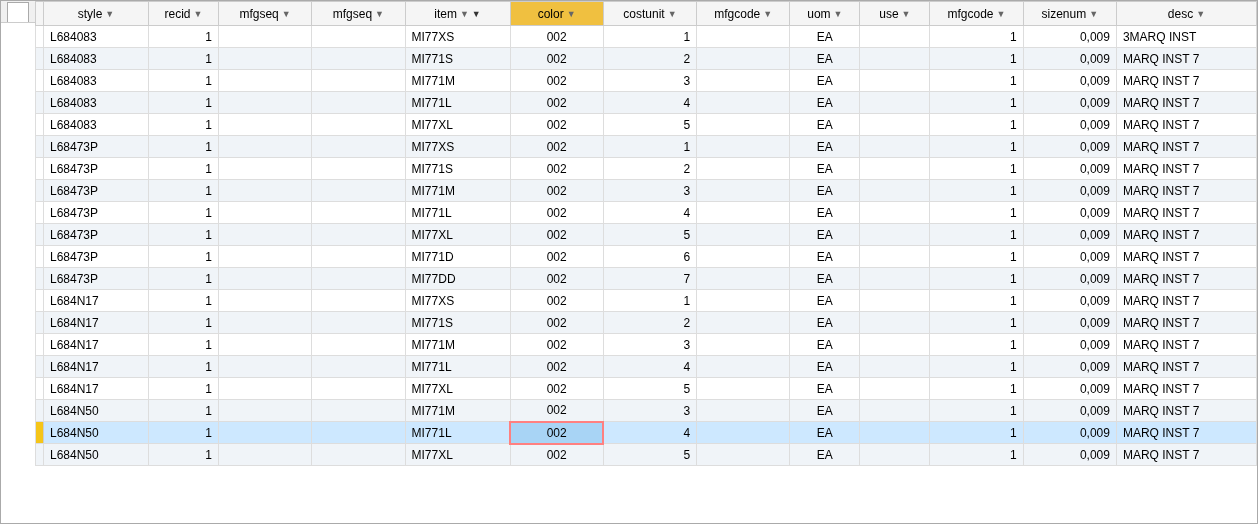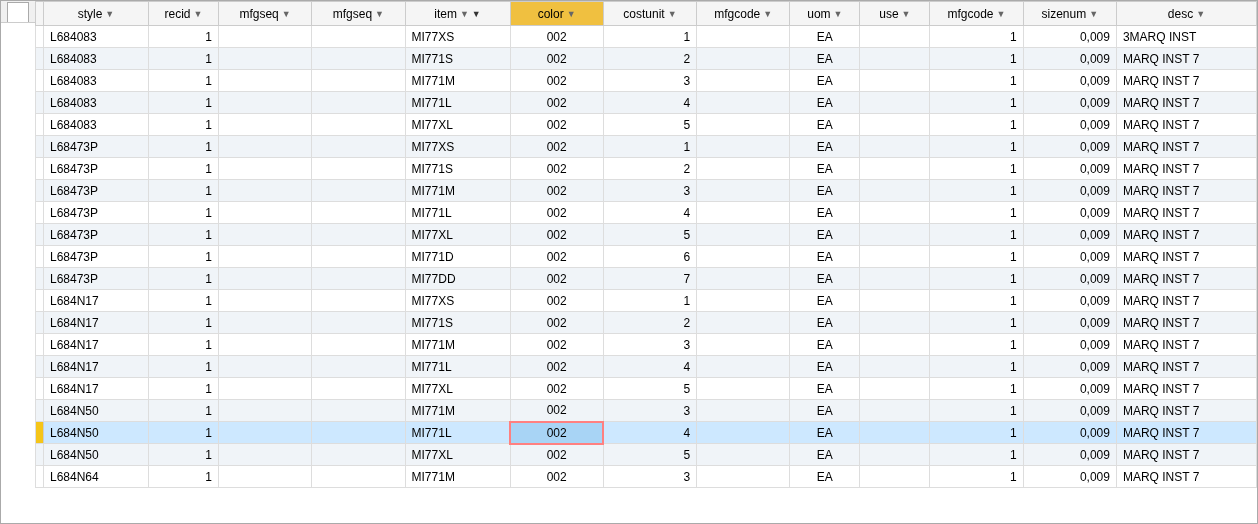--- a/index.html
+++ b/index.html
@@ -508,32 +508,16 @@
             <td>MI77XL</td>
             <td class="center-align">002</td>
             <td class="right-align">5</td>
             <td></td>
             <td class="center-align">EA</td>
             <td class="center-align"></td>
             <td class="right-align">1</td>
             <td class="right-align">0,009</td>
             <td>MARQ INST 7</td>
           </tr>
-          <tr>
-            <td style="padding: 0px; width: 8px; min-width: 8px;"></td>
-            <td>L684N64</td>
-            <td class="right-align">1</td>
-            <td></td>
-            <td></td>
-            <td>MI771M</td>
-            <td class="center-align">002</td>
-            <td class="right-align">3</td>
-            <td></td>
-            <td class="center-align">EA</td>
-            <td class="center-align"></td>
-            <td class="right-align">1</td>
-            <td class="right-align">0,009</td>
-            <td>MARQ INST 7</td>
-          </tr>
         </tbody>
     </table>
   </div>
 </div>
 
 </body></html>

